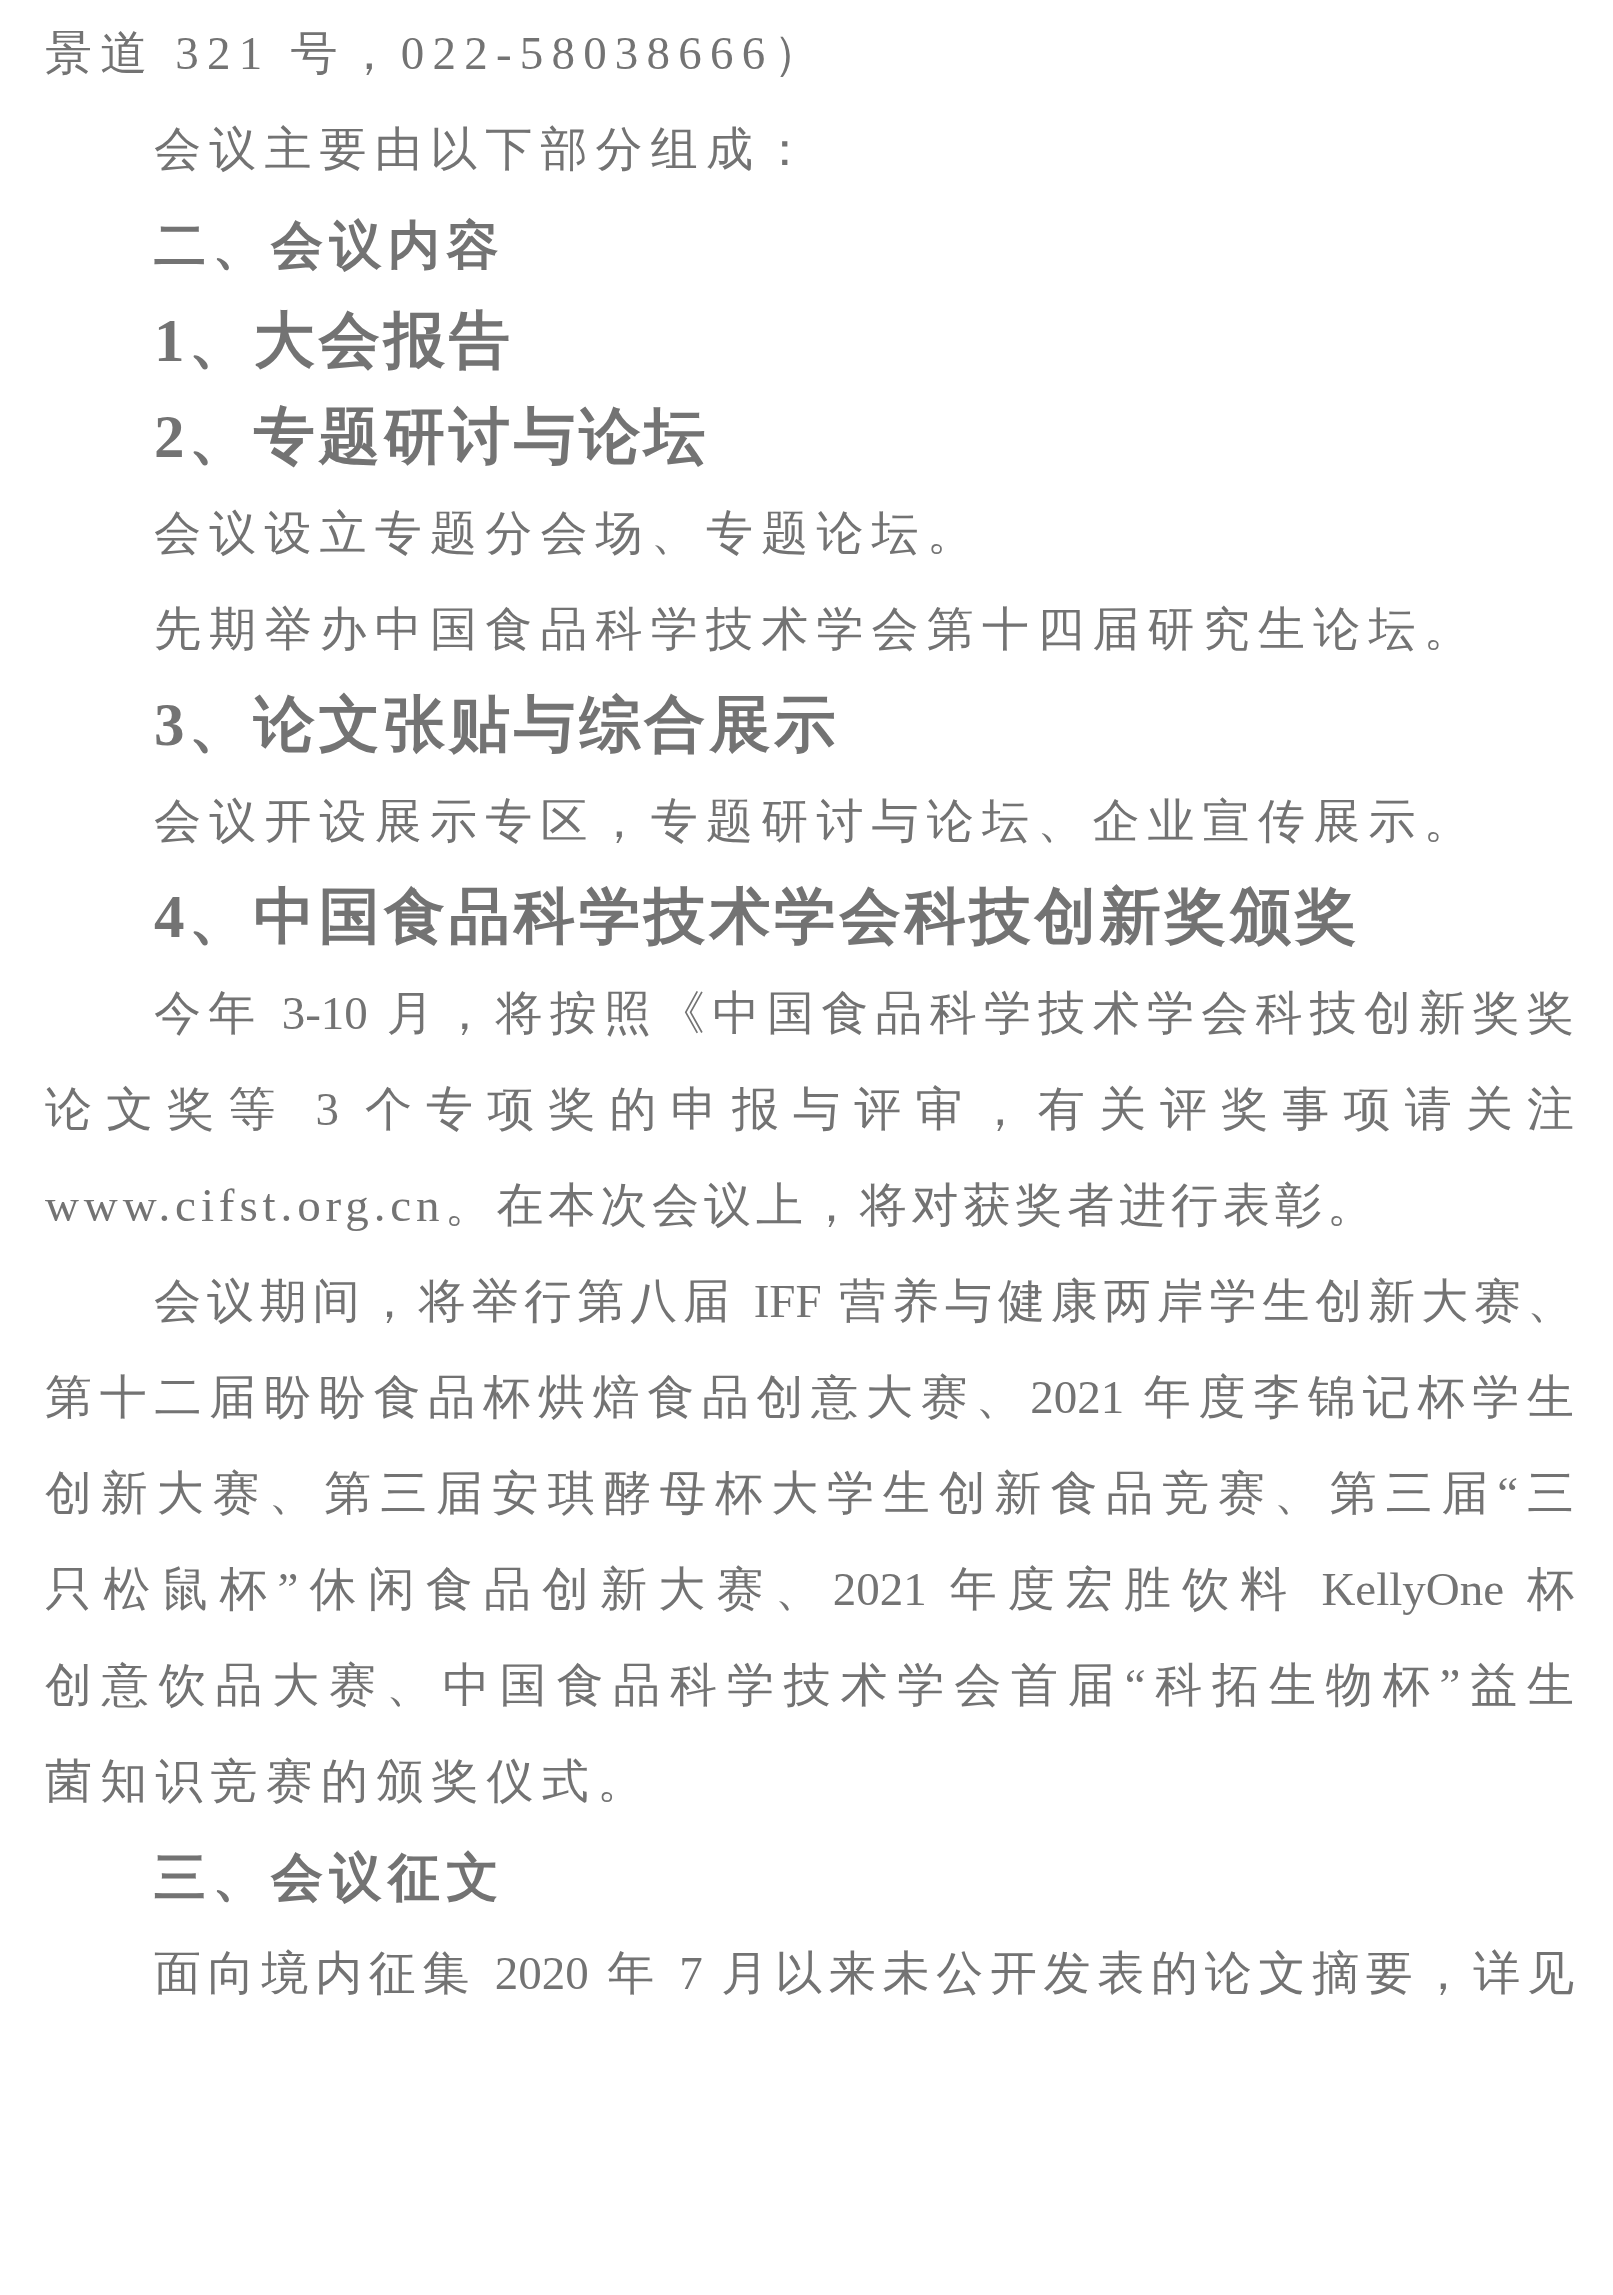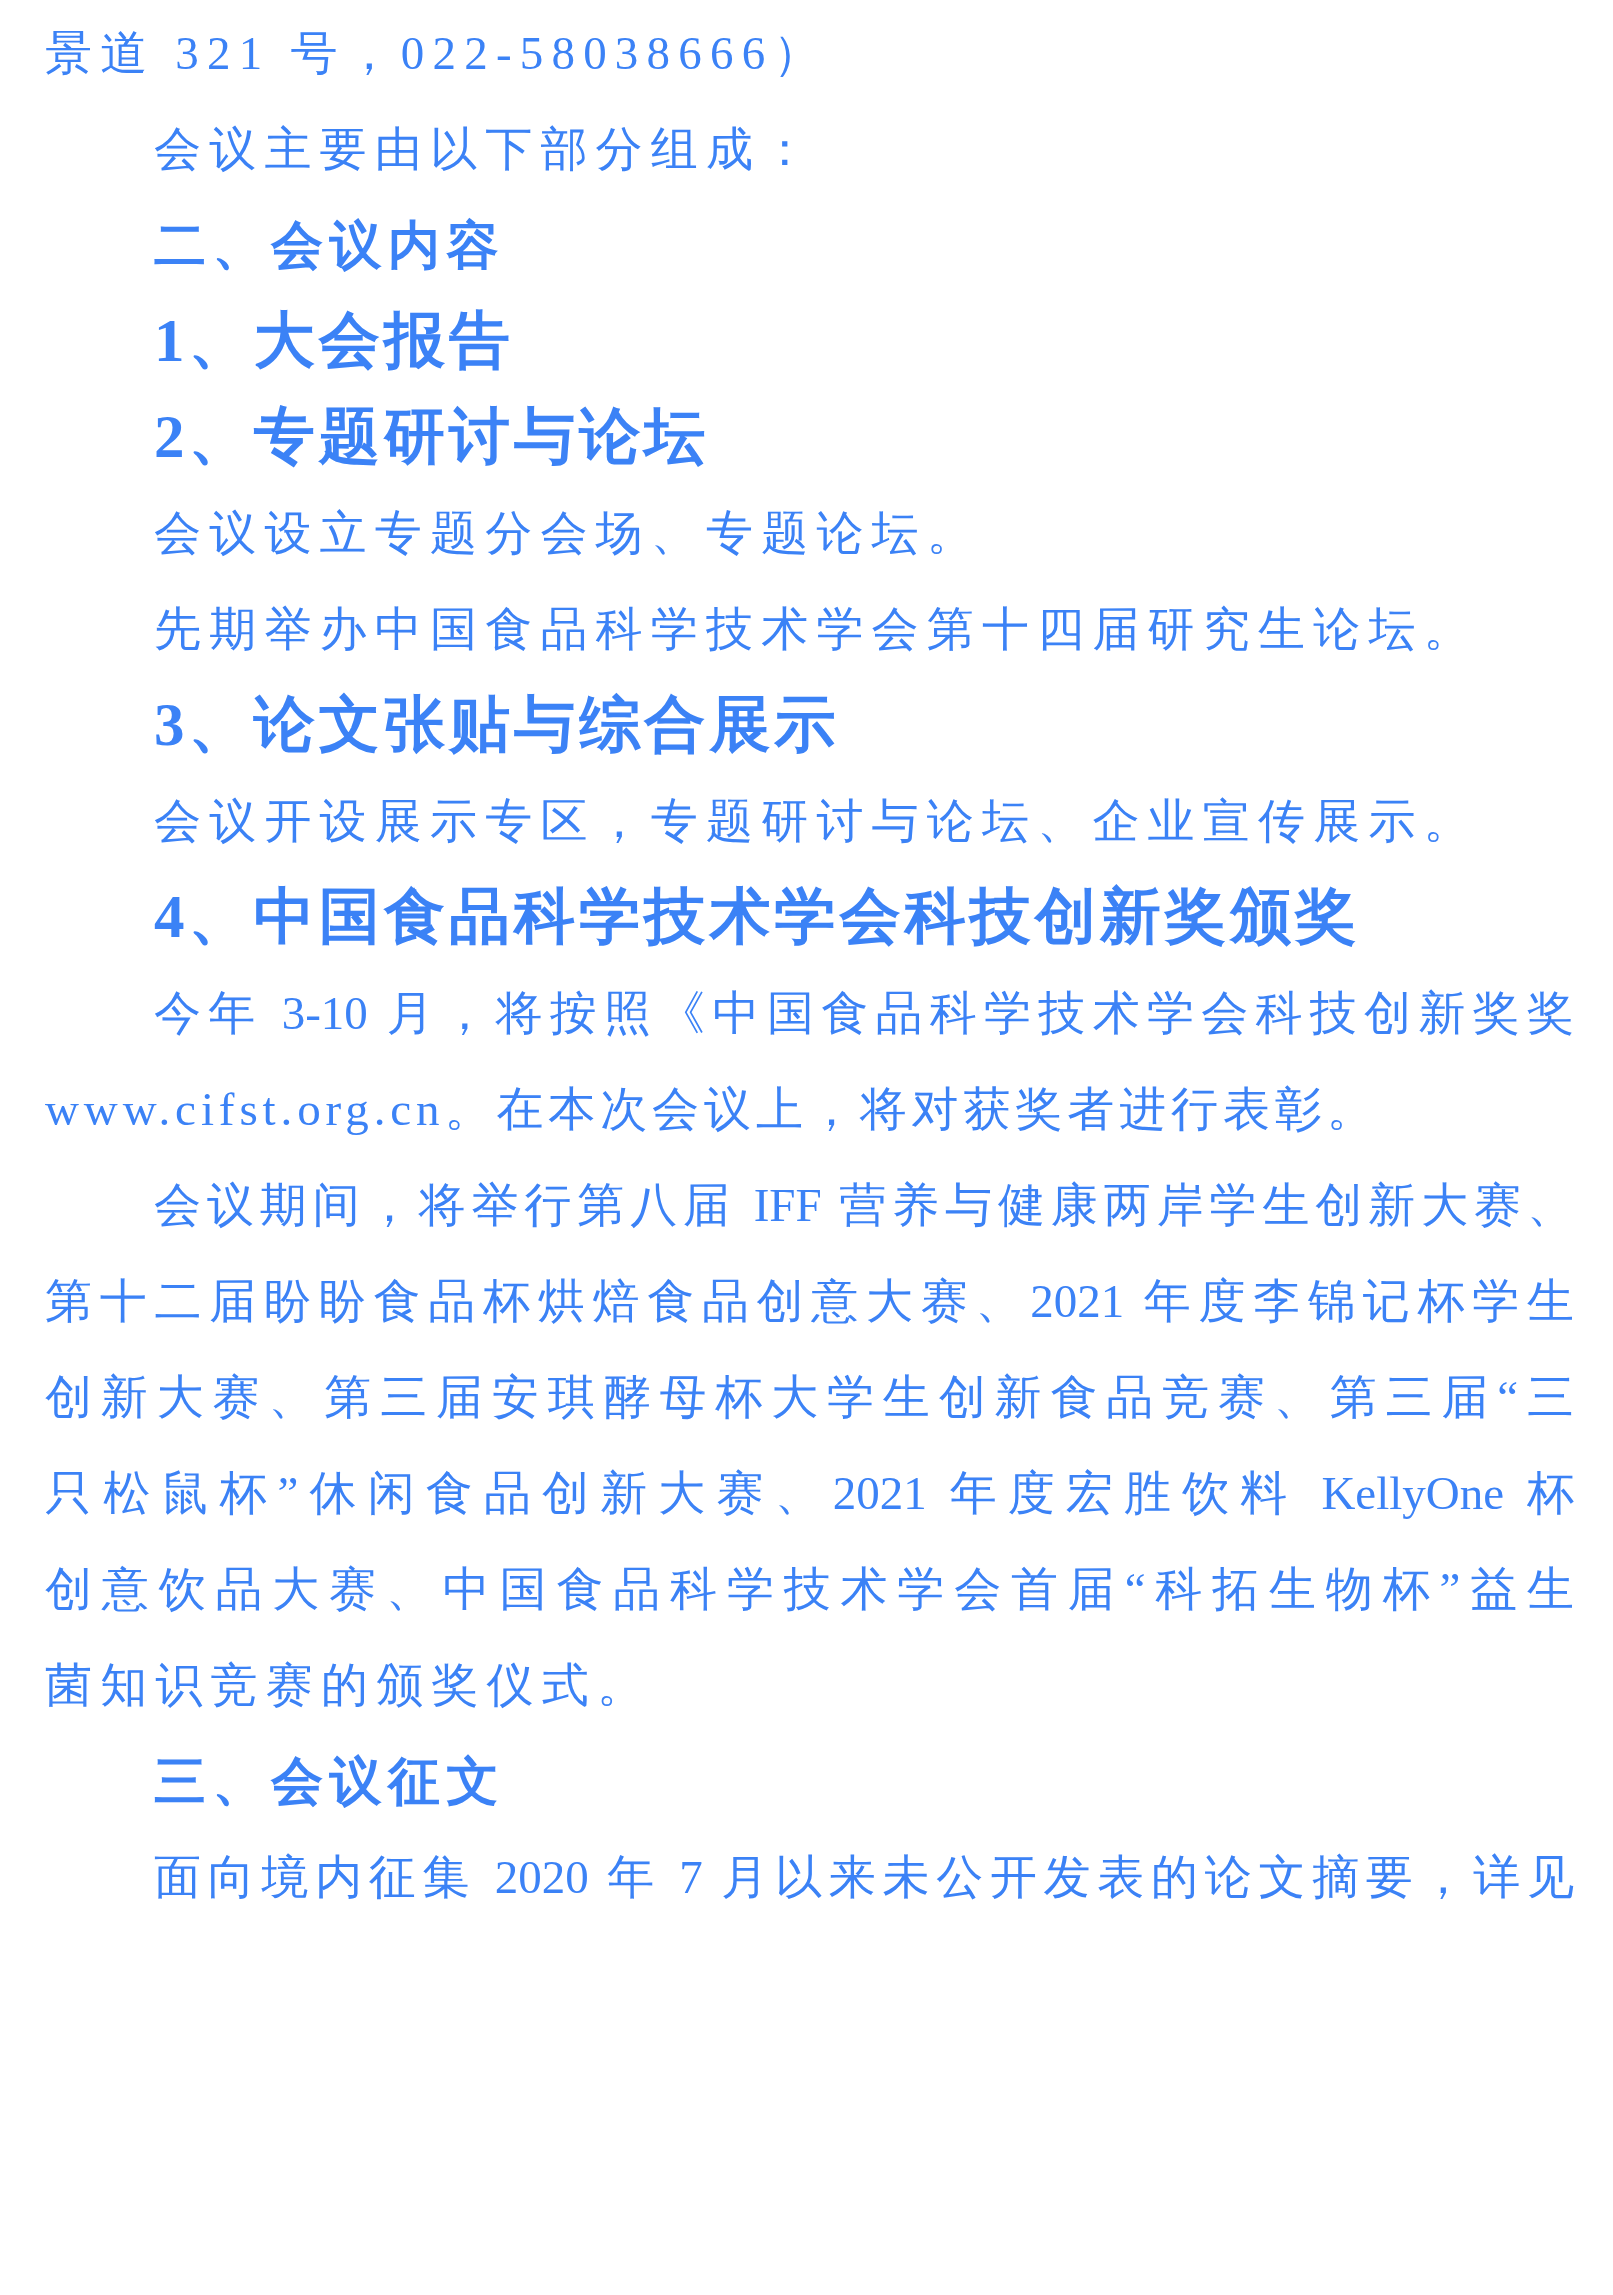--- a/index.html
+++ b/index.html
@@ -8,21 +8,21 @@
     background: #e8e8e8;
   }
   .page {
     position: relative;
     width: 1613px;
     height: 2295px;
     margin: 0 auto;
     background: #ffffff;
     box-sizing: border-box;
     padding: 4.9px 39px 0 45px;
-    color: #3b82f6;
+    color: #737373;
     font-family: "Liberation Serif", serif;
     overflow: hidden;
   }
   .line {
     height: 96px;
     line-height: 96px;
     font-size: 47px;
     letter-spacing: 8.2px;
     white-space: nowrap;
   }
@@ -59,20 +59,21 @@
   <div class="line indent">会议主要由以下部分组成：</div>
   <div class="line section-heading indent">二、会议内容</div>
   <div class="line sub-heading indent">1、大会报告</div>
   <div class="line sub-heading indent">2、专题研讨与论坛</div>
   <div class="line indent">会议设立专题分会场、专题论坛。</div>
   <div class="line indent">先期举办中国食品科学技术学会第十四届研究生论坛。</div>
   <div class="line sub-heading indent">3、论文张贴与综合展示</div>
   <div class="line indent">会议开设展示专区，专题研讨与论坛、企业宣传展示。</div>
   <div class="line sub-heading indent">4、中国食品科学技术学会科技创新奖颁奖</div>
   <div class="line indent justify">今年 3-10 月，将按照《中国食品科学技术学会科技创新奖奖</div>
+  <div class="line justify">论文奖等 3 个专项奖的申报与评审，有关评奖事项请关注</div>
   <div class="line url-line">www.cifst.org.cn。在本次会议上，将对获奖者进行表彰。</div>
   <div class="line indent justify">会议期间，将举行第八届 IFF 营养与健康两岸学生创新大赛、</div>
   <div class="line justify">第十二届盼盼食品杯烘焙食品创意大赛、2021 年度李锦记杯学生</div>
   <div class="line justify">创新大赛、第三届安琪酵母杯大学生创新食品竞赛、第三届“三</div>
   <div class="line justify">只松鼠杯”休闲食品创新大赛、2021 年度宏胜饮料 KellyOne 杯</div>
   <div class="line justify">创意饮品大赛、中国食品科学技术学会首届“科拓生物杯”益生</div>
   <div class="line">菌知识竞赛的颁奖仪式。</div>
   <div class="line section-heading indent">三、会议征文</div>
   <div class="line indent justify">面向境内征集 2020 年 7 月以来未公开发表的论文摘要，详见</div>
 </div>

